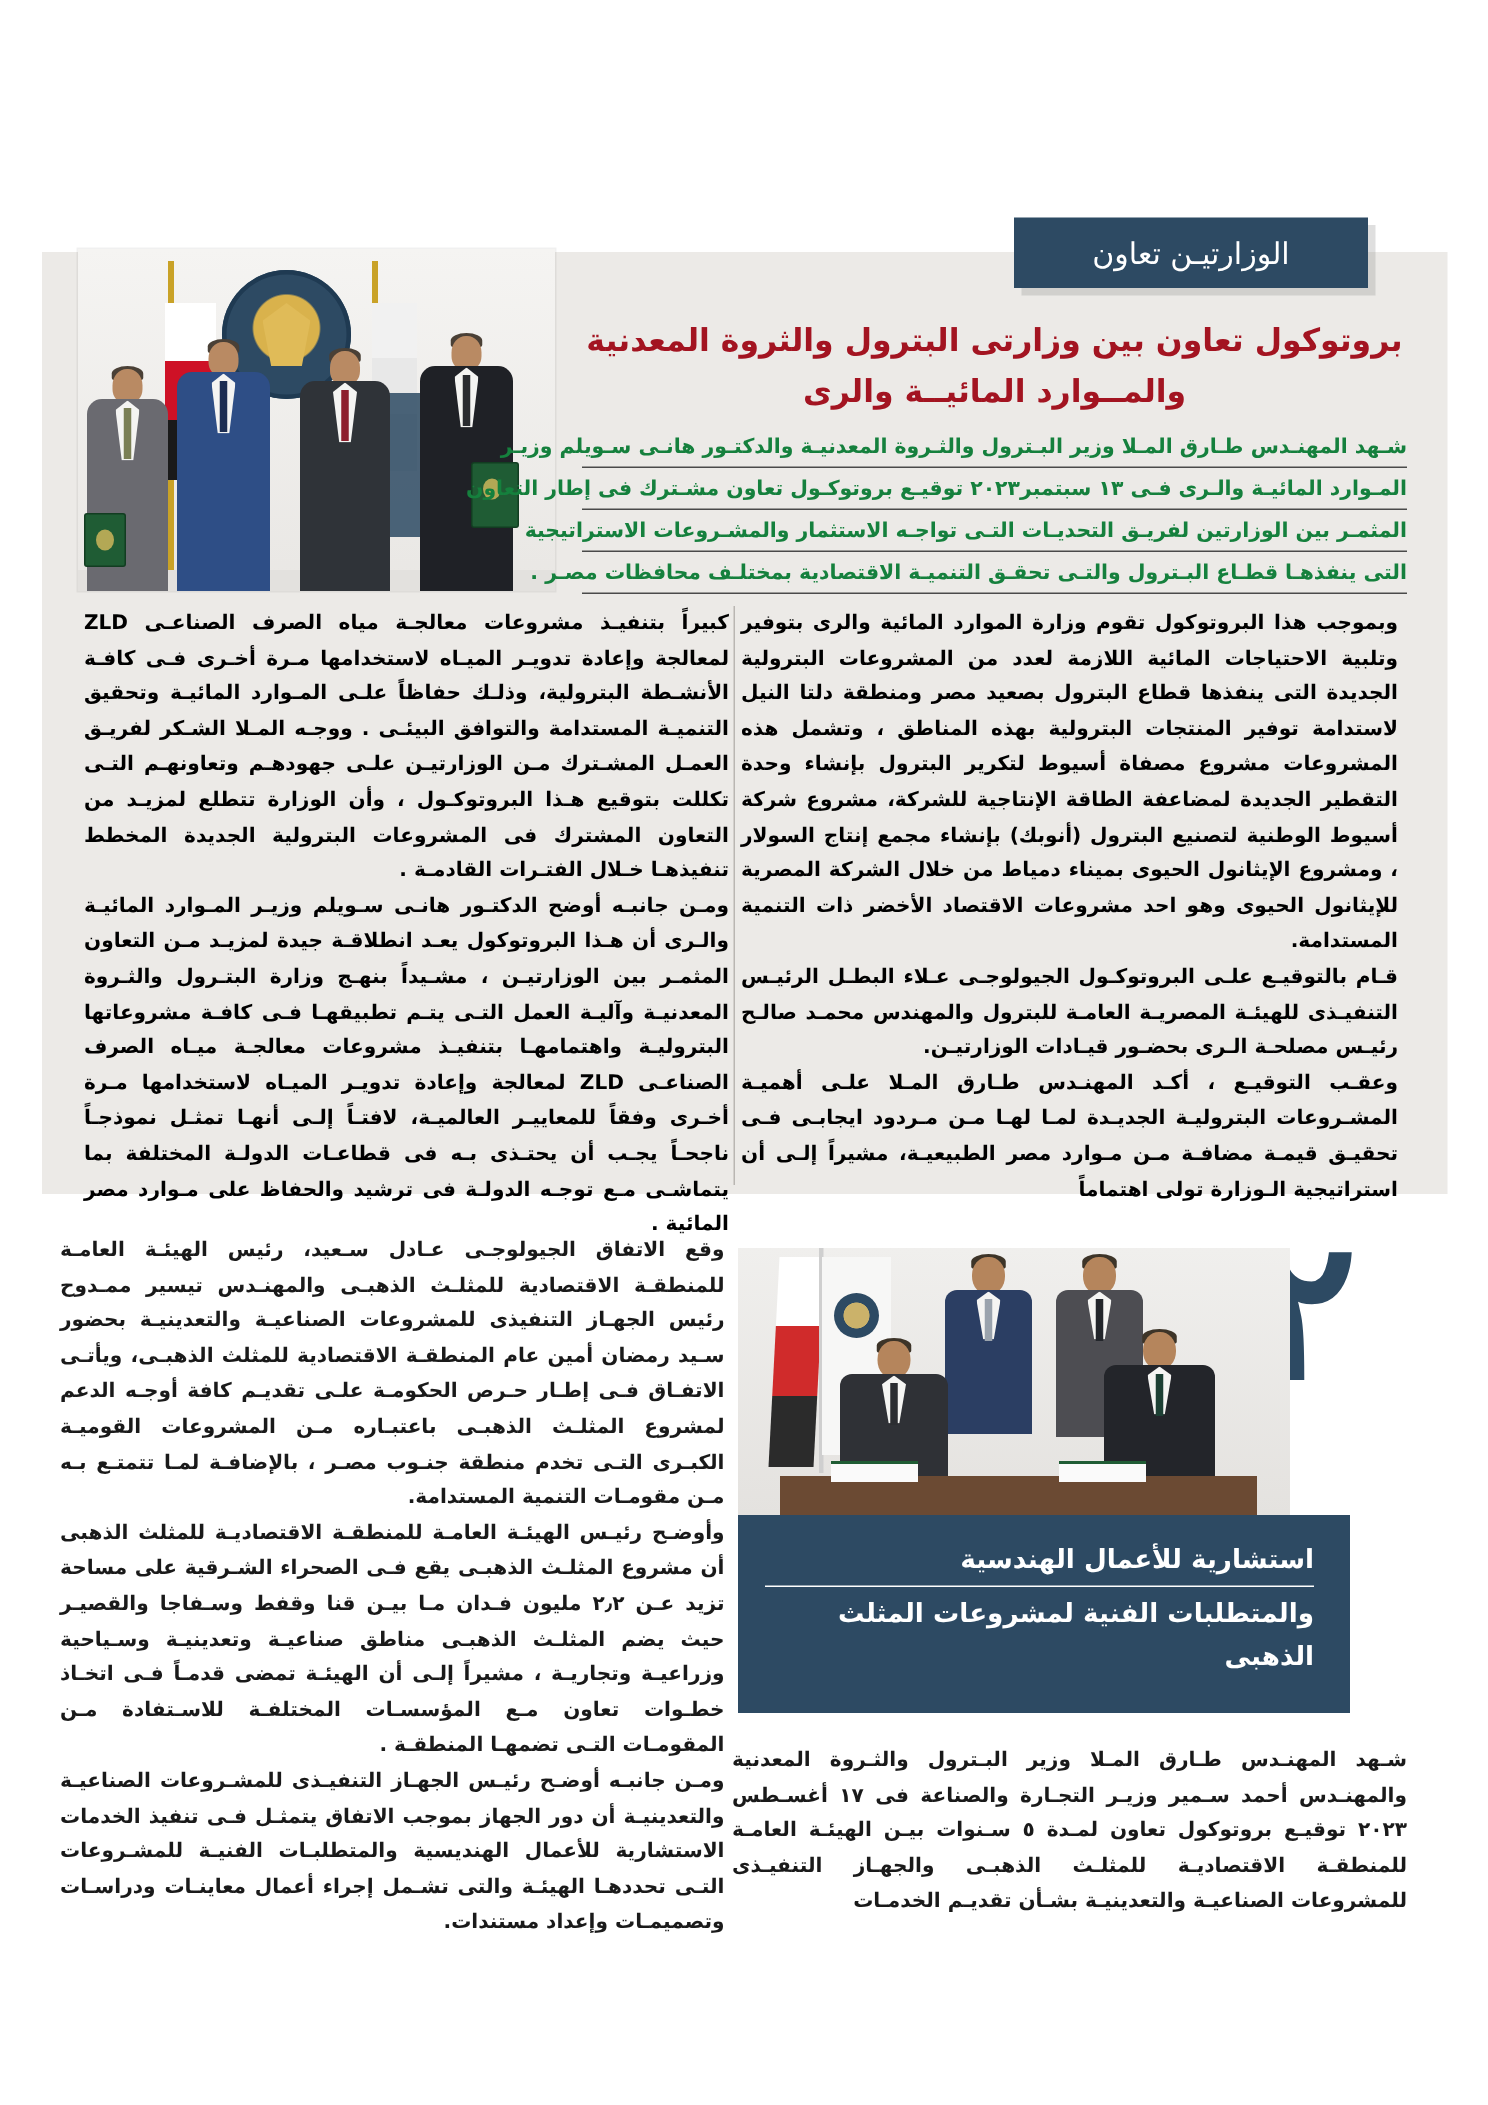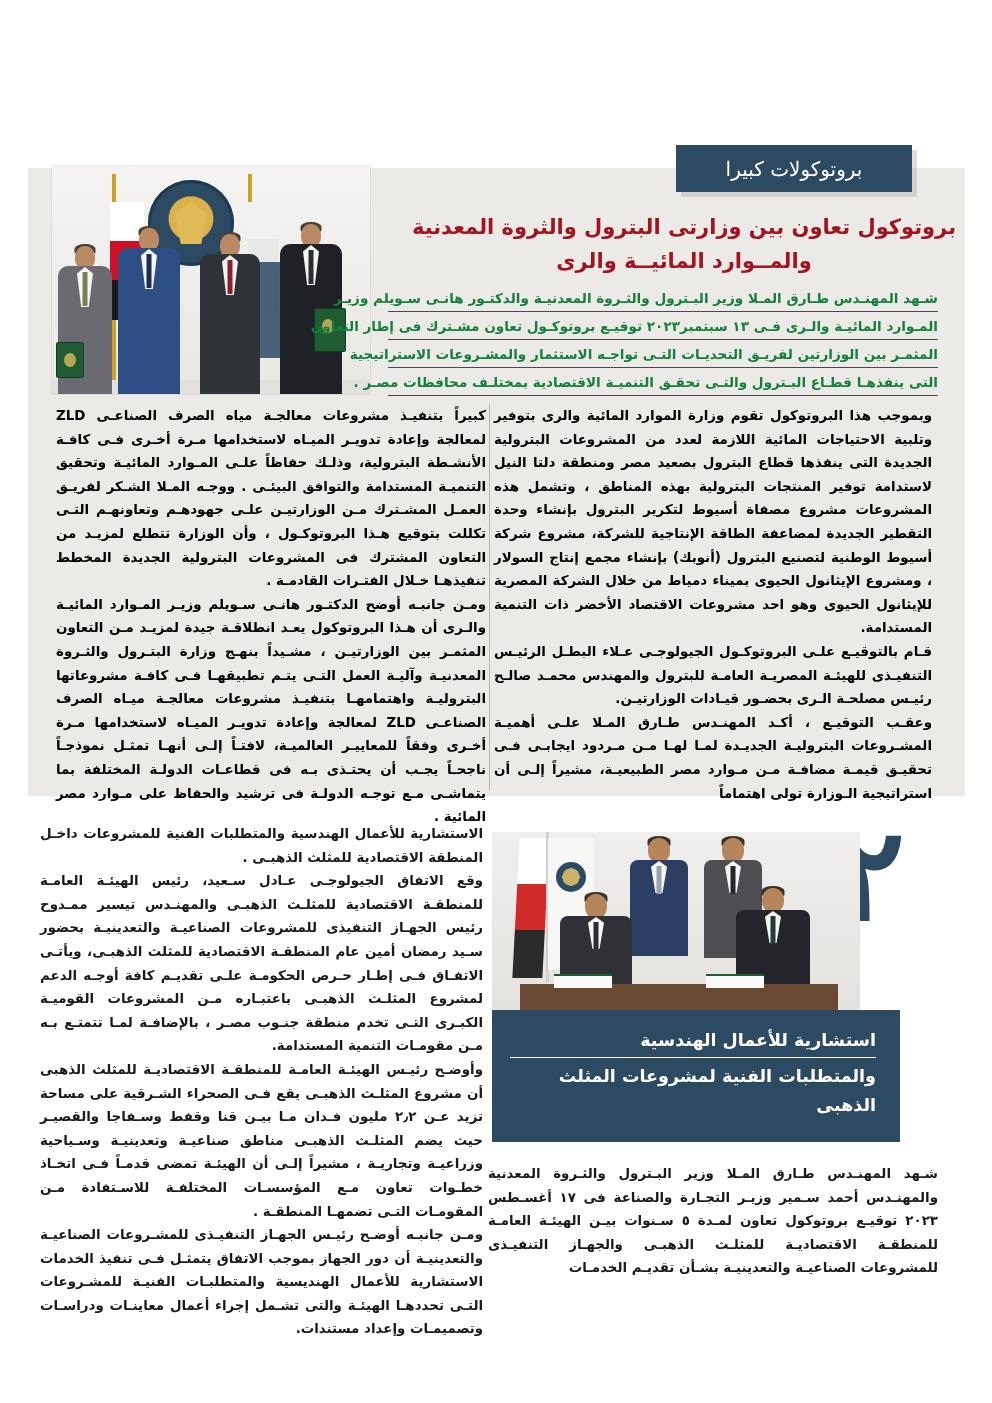--- a/index.html
+++ b/index.html
@@ -55,21 +55,21 @@
   .man .body{position:absolute;left:0;top:20px;width:100%;bottom:0;border-radius:10px 10px 0 0;}
   .man .shirt{position:absolute;left:50%;transform:translateX(-50%);top:21px;width:16px;height:40px;background:#f4f4f2;clip-path:polygon(50% 0,100% 16%,74% 100%,26% 100%,0 16%);}
   .man .tie{position:absolute;left:50%;transform:translateX(-50%);top:26px;width:5px;height:34px;}
   .folder{position:absolute;width:26px;height:34px;background:#1f5c34;border:1px solid #123d21;border-radius:2px;}
   .folder:after{content:"";position:absolute;left:7px;top:10px;width:12px;height:14px;border-radius:50%;background:#d8bb5e;opacity:.8;}
 
   
   .headline{
     position:absolute;left:388px;top:210px;width:550px;
     text-align:center;color:#a31421;
-    font-weight:bold;font-size:21px;line-height:34px;letter-spacing:0px;margin-left:21px;
+    font-weight:bold;font-size:21px;line-height:34px;letter-spacing:0px;
   }
   .headline .l2{display:block;}
 
   
   .lead{
     position:absolute;left:388px;top:286px;width:550px;
     font-size:13.6px;font-weight:bold;color:#15803d;
     line-height:24px;text-align:justify;
   }
   .lead .ln{
@@ -151,21 +151,21 @@
   }
 </style>
 </head>
 <body>
 
 <div class="page">
 
   <div class="gray-panel"></div>
 
   <div class="section-tab">
-    <span class="txt">بروتوكولات كبيرا</span>
+    <span class="txt">الوزارتيـن تعاون</span>
   </div>
 
   <div class="photo-top">
     <div class="ph-wall"></div>
     <div class="ph-flagpole2"></div>
     <div class="ph-flag"></div>
     <div class="ph-emblem"></div>
     <div class="ph-flagpole"></div>
     <div class="ph-flag2"></div>
     <div class="ph-banner"></div>
@@ -222,21 +222,20 @@
     <p>قـام بالتوقيـع علـى البروتوكـول الجيولوجـى عـلاء البطـل الرئيـس التنفيـذى للهيئـة المصريـة العامـة للبترول والمهندس محمـد صالـح رئيـس مصلحـة الـرى بحضـور قيـادات الوزارتيـن.</p>
     <p>وعقـب التوقيـع ، أكـد المهنـدس طـارق المـلا علـى أهميـة المشـروعات البتروليـة الجديـدة لمـا لهـا مـن مـردود ايجابـى فـى تحقيـق قيمـة مضافـة مـن مـوارد مصر الطبيعيـة، مشيراً إلـى أن استراتيجية الـوزارة تولى اهتماماً</p>
   </div>
 
   <div class="col left">
     <p>كبيراً بتنفيـذ مشروعات معالجـة مياه الصرف الصناعـى ZLD لمعالجة وإعادة تدويـر الميـاه لاستخدامها مـرة أخـرى فـى كافـة الأنشـطة البترولية، وذلـك حفاظاً علـى المـوارد المائيـة وتحقيق التنميـة المستدامة والتوافق البيئـى . ووجـه المـلا الشـكر لفريـق العمـل المشـترك مـن الوزارتيـن علـى جهودهـم وتعاونهـم التـى تكللت بتوقيع هـذا البروتوكـول ، وأن الوزارة تتطلع لمزيـد من التعاون المشترك فى المشروعات البترولية الجديدة المخطط تنفيذهـا خـلال الفتـرات القادمـة .</p>
     <p>ومـن جانبـه أوضح الدكتـور هانـى سـويلم وزيـر المـوارد المائيـة والـرى أن هـذا البروتوكول يعـد انطلاقـة جيدة لمزيـد مـن التعاون المثمـر بين الوزارتيـن ، مشـيداً بنهـج وزارة البتـرول والثـروة المعدنيـة وآليـة العمل التـى يتـم تطبيقهـا فـى كافـة مشروعاتها البتروليـة واهتمامهـا بتنفيـذ مشروعات معالجـة ميـاه الصرف الصناعـى ZLD لمعالجة وإعادة تدويـر الميـاه لاستخدامها مـرة أخـرى وفقاً للمعاييـر العالميـة، لافتـاً إلـى أنهـا تمثـل نموذجـاً ناجحـاً يجـب أن يحتـذى بـه فى قطاعـات الدولـة المختلفة بما يتماشـى مـع توجـه الدولـة فى ترشيد والحفاظ على مـوارد مصر المائية .</p>
   </div>
 
   <div class="bottom-left">
-    <p>الاستشارية للأعمال الهندسية والمتطلبات الفنية للمشروعات داخـل المنطقة الاقتصادية للمثلث الذهبـى .</p>
     <p>وقع الاتفاق الجيولوجـى عـادل سـعيد، رئيس الهيئـة العامـة للمنطقـة الاقتصادية للمثلـث الذهبـى والمهنـدس تيسير ممـدوح رئيس الجهـاز التنفيذى للمشروعات الصناعيـة والتعدينيـة بحضور سـيد رمضان أمين عام المنطقـة الاقتصادية للمثلث الذهبـى، ويأتـى الاتفـاق فـى إطـار حـرص الحكومـة علـى تقديـم كافة أوجـه الدعم لمشروع المثلـث الذهبـى باعتبـاره مـن المشروعات القوميـة الكبـرى التـى تخدم منطقة جنـوب مصـر ، بالإضافـة لمـا تتمتـع بـه مـن مقومـات التنمية المستدامة.</p>
     <p>وأوضـح رئيـس الهيئـة العامـة للمنطقـة الاقتصاديـة للمثلث الذهبى أن مشروع المثلـث الذهبـى يقع فـى الصحراء الشـرقية على مساحة تزيد عـن ٢٫٢ مليون فـدان مـا بيـن قنا وقفط وسـفاجا والقصيـر حيث يضم المثلـث الذهبـى مناطق صناعيـة وتعدينيـة وسـياحية وزراعيـة وتجاريـة ، مشيراً إلـى أن الهيئـة تمضى قدمـاً فـى اتخـاذ خطـوات تعاون مـع المؤسسـات المختلفـة للاسـتفادة مـن المقومـات التـى تضمهـا المنطقـة .</p>
     <p>ومـن جانبـه أوضـح رئيـس الجهـاز التنفيـذى للمشـروعات الصناعيـة والتعدينيـة أن دور الجهاز بموجب الاتفاق يتمثـل فـى تنفيذ الخدمات الاستشارية للأعمال الهنديسية والمتطلبـات الفنيـة للمشـروعات التـى تحددهـا الهيئـة والتى تشـمل إجراء أعمال معاينـات ودراسـات وتصميمـات وإعداد مستندات.</p>
   </div>
 
   <div class="page-numeral">٢</div>
 
   <div class="photo-bottom">
     <div class="pb-wall"></div>
     <div class="pb-flag"></div>

